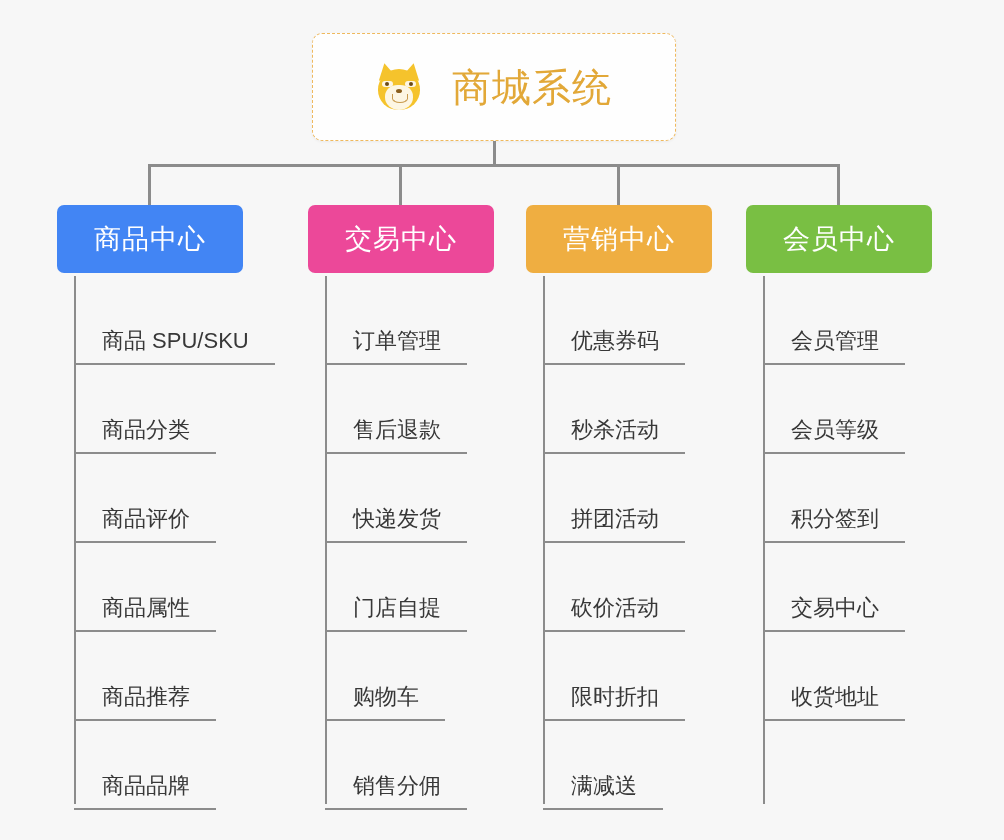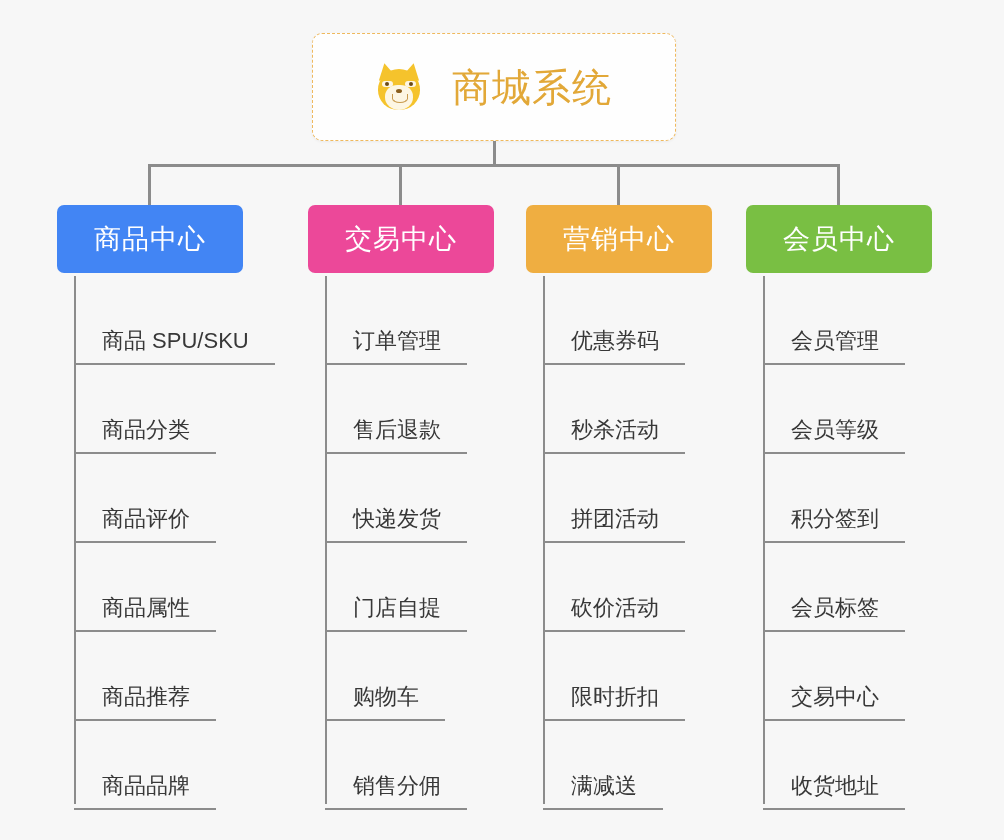--- a/index.html
+++ b/index.html
@@ -314,23 +314,20 @@
       <div class="leaf">
           <span class="leaf-text">会员管理</span>
         </div>
       <div class="leaf">
           <span class="leaf-text">会员等级</span>
         </div>
       <div class="leaf">
           <span class="leaf-text">积分签到</span>
         </div>
       <div class="leaf">
-          <span class="leaf-text">会员标签</span>
-        </div>
-      <div class="leaf">
           <span class="leaf-text">交易中心</span>
         </div>
       <div class="leaf">
           <span class="leaf-text">收货地址</span>
         </div>
     </div>
   </div>
 
 </div>
 

